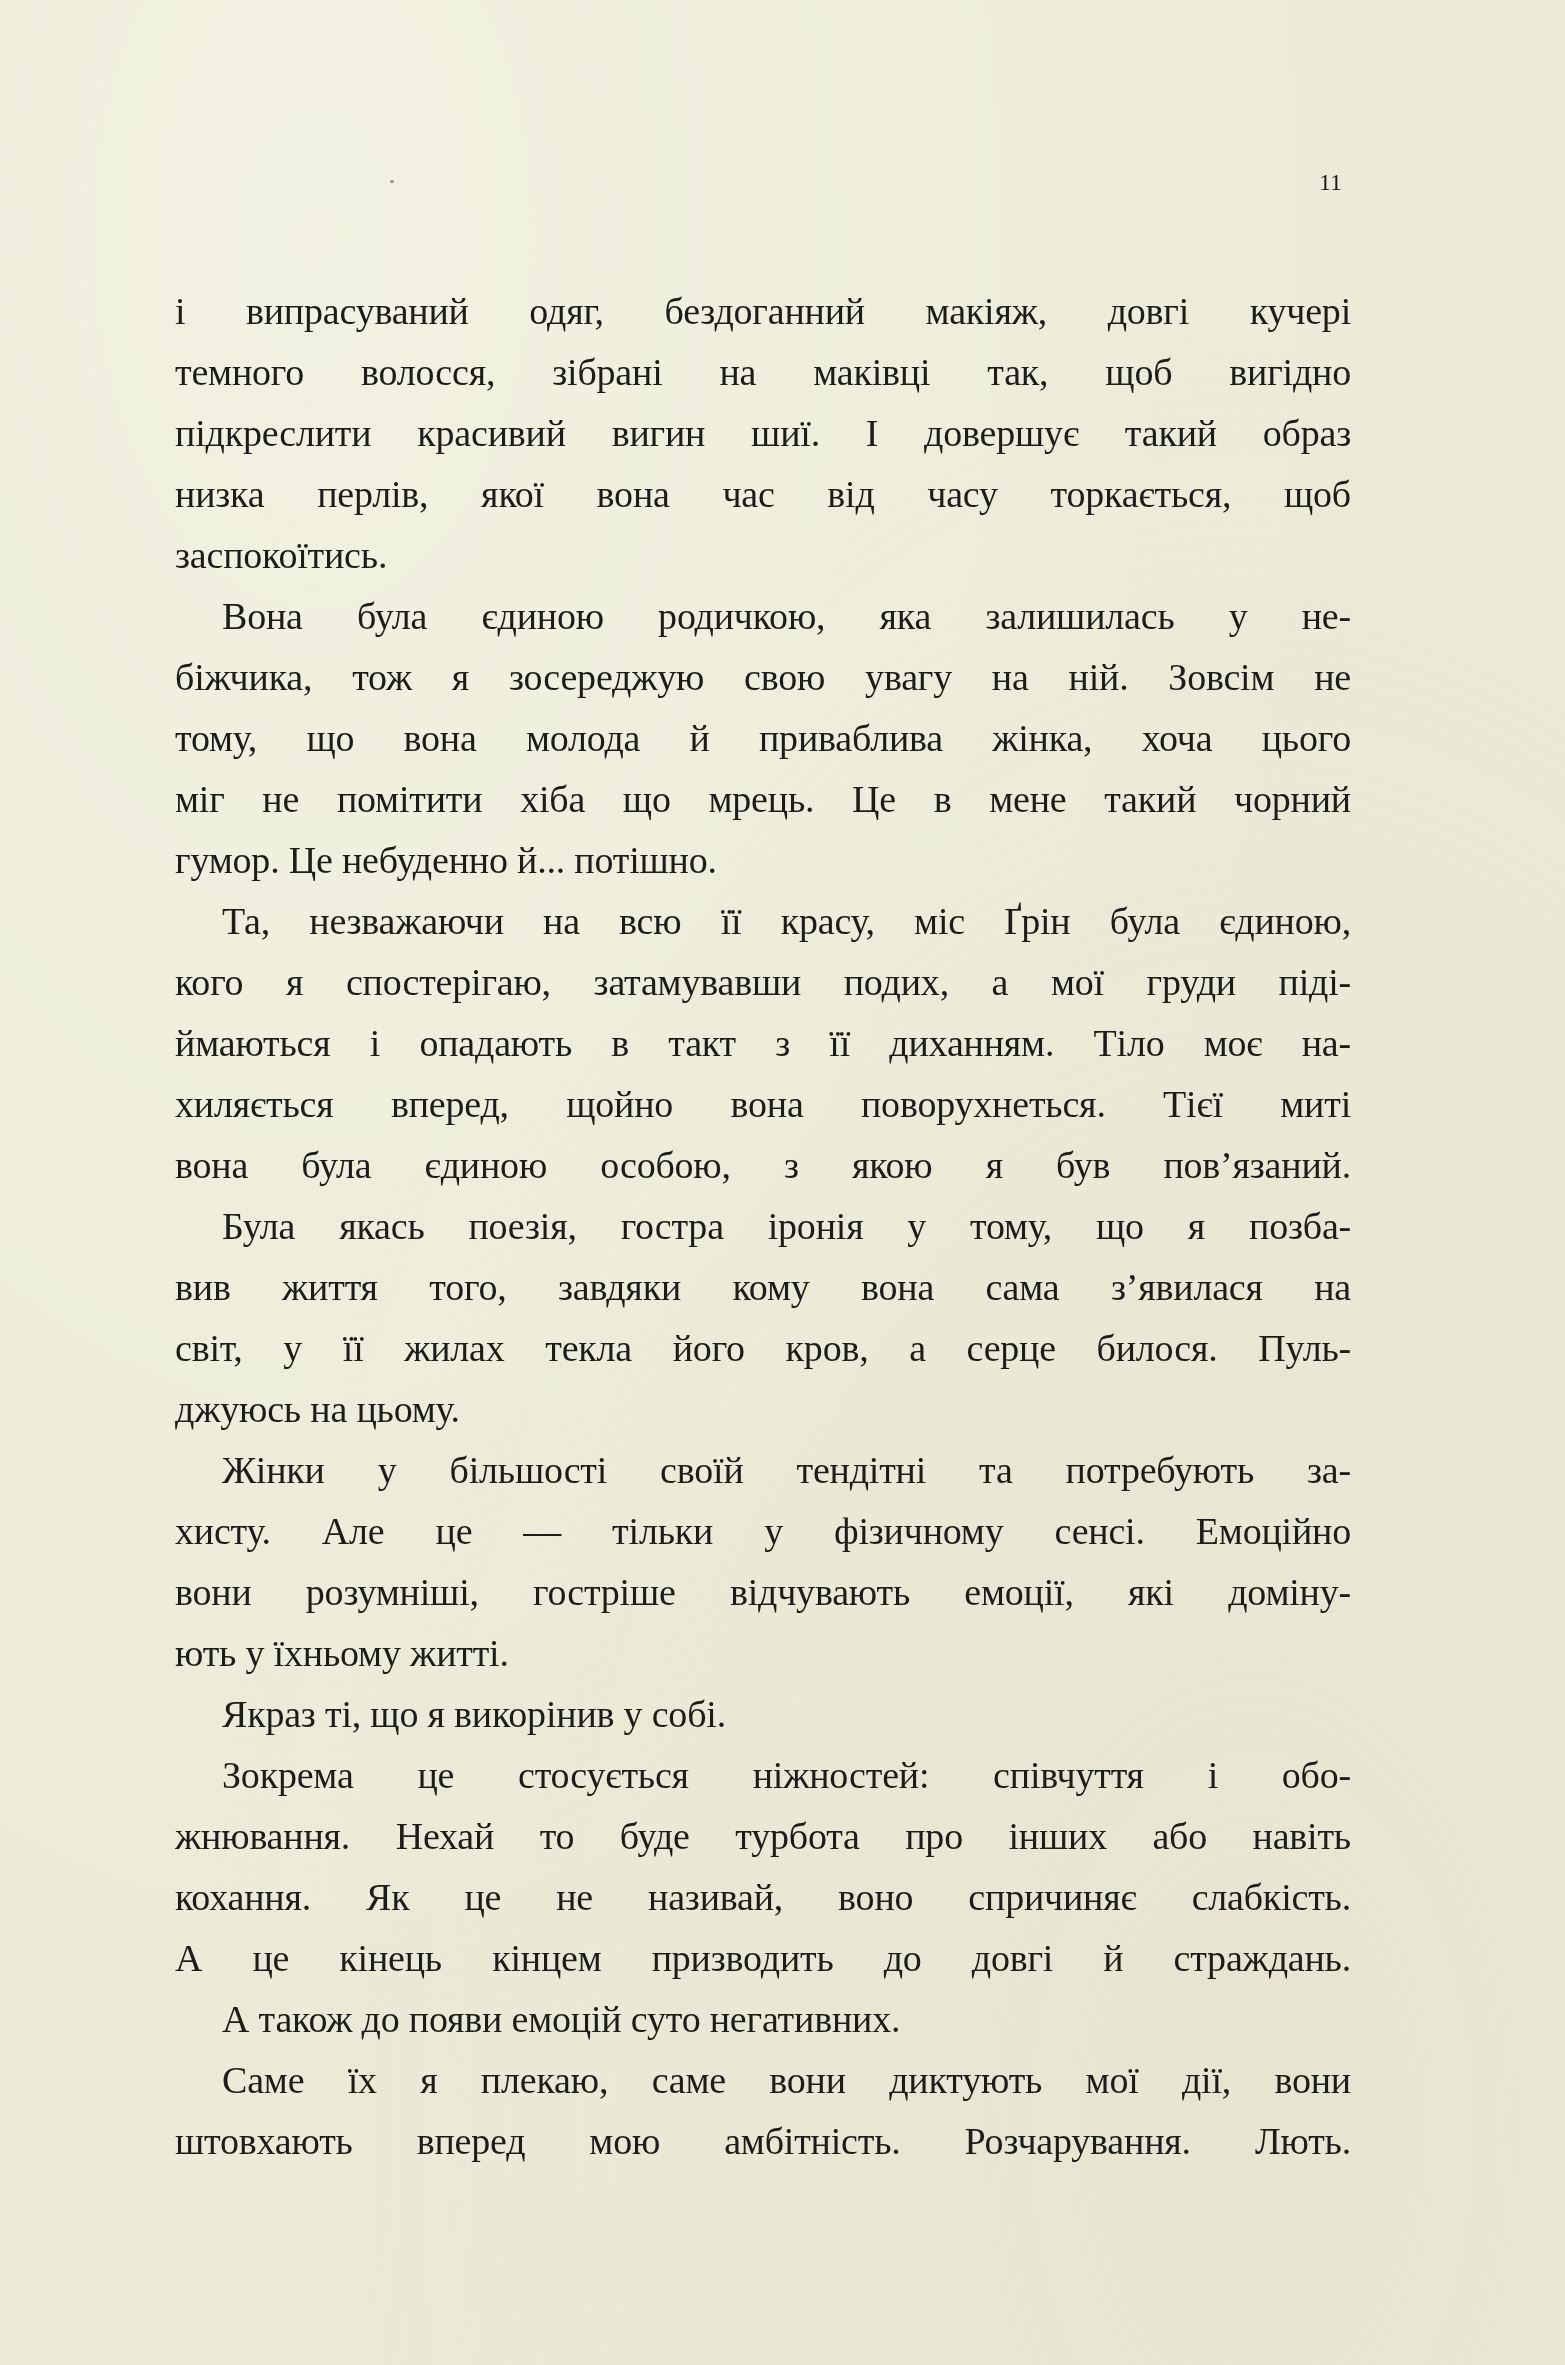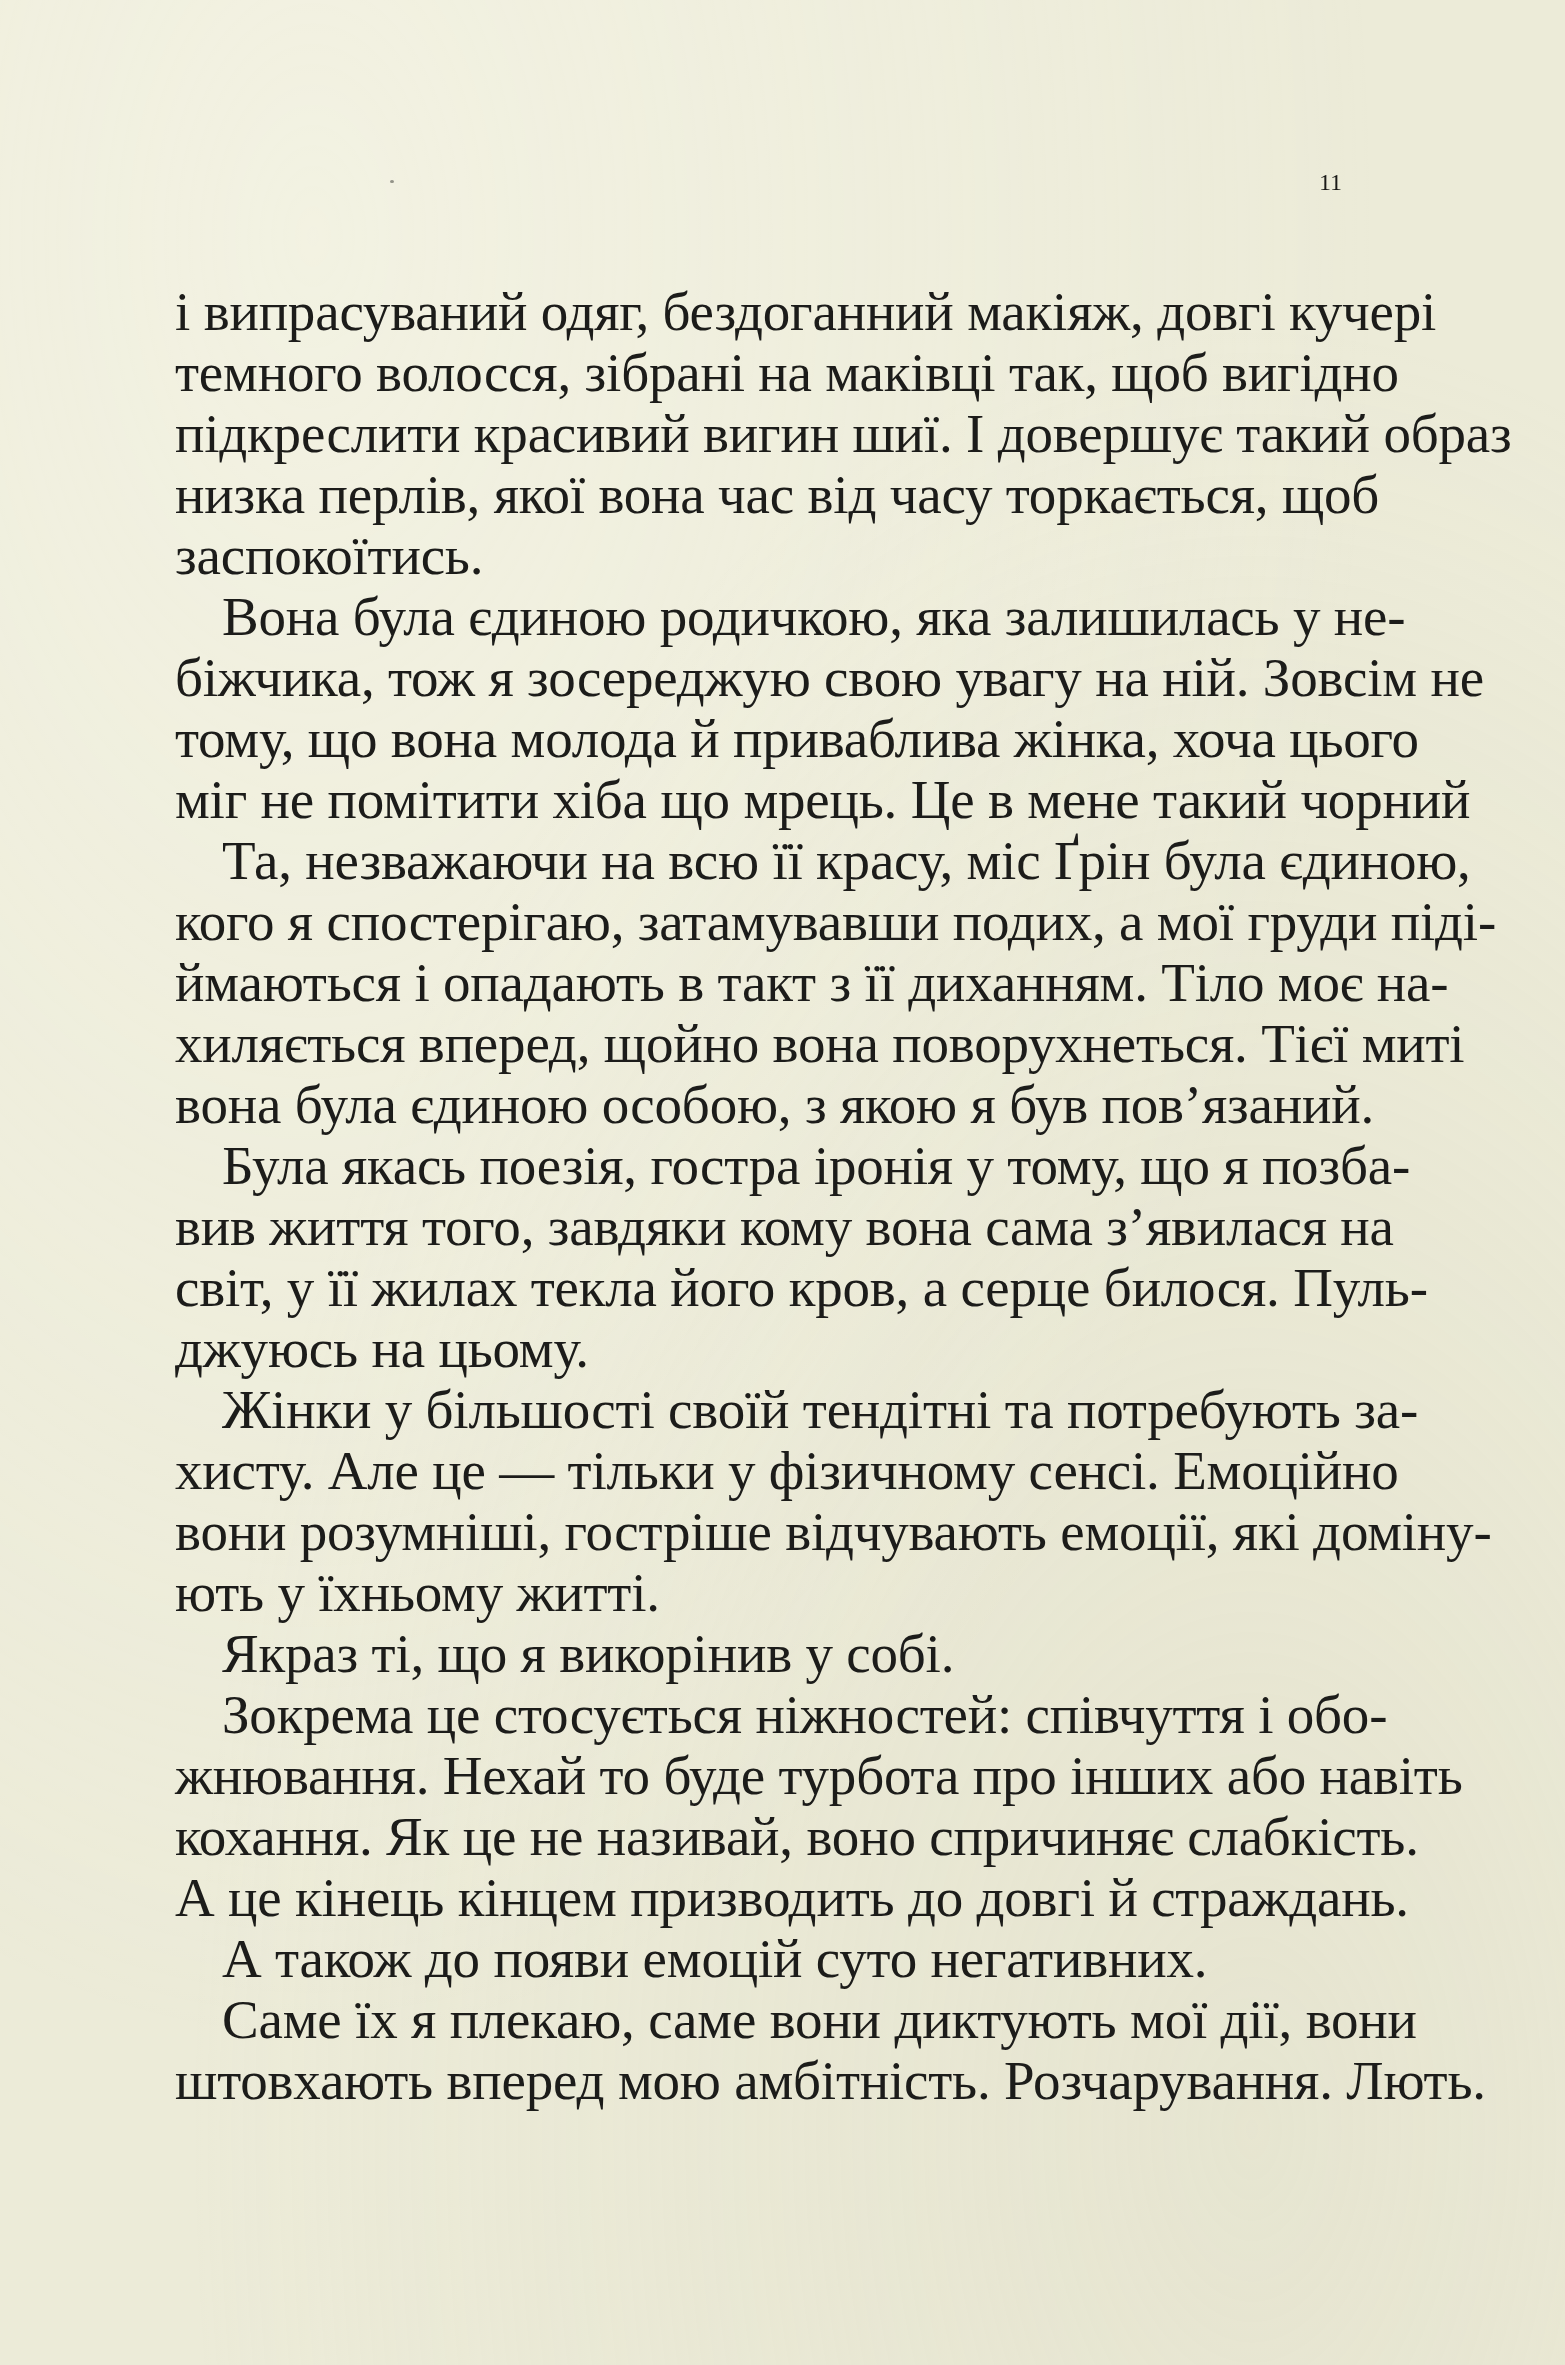--- a/index.html
+++ b/index.html
@@ -44,21 +44,21 @@
     }
     .text-block {
       position: absolute;
       left: 175px;
       top: 281px;
       width: 1176px;
     }
     .line {
       display: block;
       height: 61px;
-      font-size: 55px;
+      font-size: 38px;
       line-height: 61px;
       white-space: nowrap;
       text-align: justify;
       text-align-last: justify;
       letter-spacing: -0.2px;
       transform-origin: left center;
     }
     .line.last {
       text-align: right;
       text-align-last: left;
@@ -85,20 +85,21 @@
       <span class="line">підкреслити красивий вигин шиї. І довершує такий образ</span>
       <span class="line">низка перлів, якої вона час від часу торкається, щоб</span>
       <span class="line last">заспокоїтись.</span>
     </div>
 
     <div class="paragraph">
       <span class="line indent">Вона була єдиною родичкою, яка залишилась у не-</span>
       <span class="line">біжчика, тож я зосереджую свою увагу на ній. Зовсім не</span>
       <span class="line">тому, що вона молода й приваблива жінка, хоча цього</span>
       <span class="line">міг не помітити хіба що мрець. Це в мене такий чорний</span>
+      <span class="line last">гумор. Це небуденно й... потішно.</span>
     </div>
 
     <div class="paragraph">
       <span class="line indent">Та, незважаючи на всю її красу, міс Ґрін була єдиною,</span>
       <span class="line">кого я спостерігаю, затамувавши подих, а мої груди піді-</span>
       <span class="line">ймаються і опадають в такт з її диханням. Тіло моє на-</span>
       <span class="line">хиляється вперед, щойно вона поворухнеться. Тієї миті</span>
       <span class="line">вона була єдиною особою, з якою я був пов’язаний.</span>
     </div>
 

